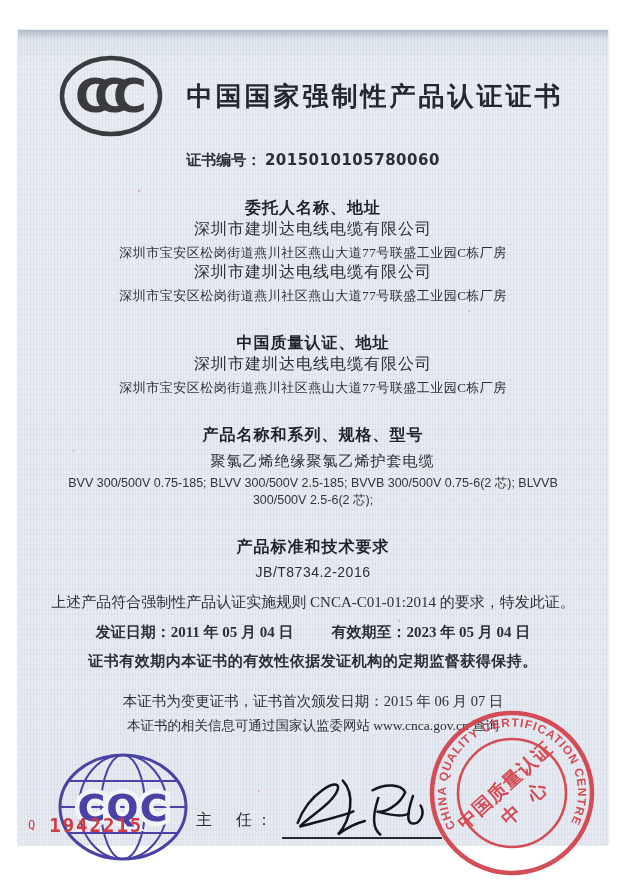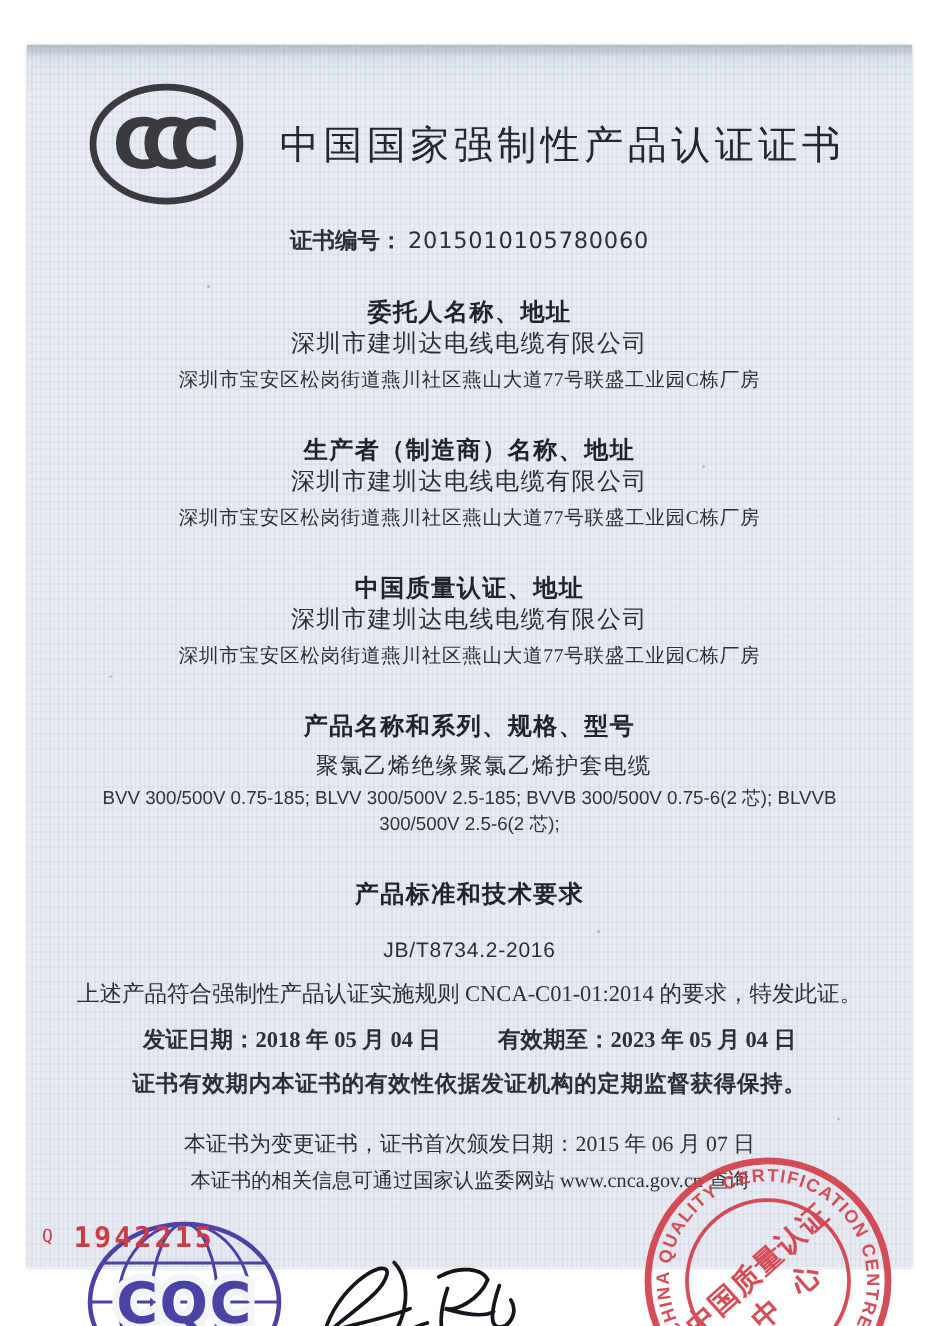--- a/index.html
+++ b/index.html
@@ -22,36 +22,36 @@
     box-shadow:0 0 2px rgba(90,100,120,.35);
   }
   .paper::before {
     content:""; position:absolute; left:0; top:0; right:0; height:9px;
     background:linear-gradient(180deg, rgba(100,115,138,.35), rgba(100,115,138,0));
     pointer-events:none;
   }
   .header-row { display:flex; align-items:center; padding:24px 28px 0 40px; }
   .ccc-logo { flex:0 0 auto; }
   .cert-title {
-    flex:1; text-align:center; font-size:26px; font-weight:normal;
+    flex:1; text-align:center; font-size:26px; font-weight:bold;
     letter-spacing:3px; color:#23272e; padding-left:6px;
   }
   .certno-line { margin-top:13px; font-size:15px; }
   .certno-label { font-weight:bold; }
-  .certno-value { font-family:"DejaVu Sans","Liberation Sans",sans-serif; font-weight:normal; font-size:15px; letter-spacing:.5px; }
+  .certno-value { font-family:"DejaVu Sans","Liberation Sans",sans-serif; font-weight:bold; font-size:15px; letter-spacing:.5px; }
   .sec-h { margin-top:28px; font-size:16px; font-weight:bold; letter-spacing:1px; color:#1f242b; }
   .sec-name { margin-top:0; font-size:16px; letter-spacing:1px; }
   .sec-addr { margin-top:4px; font-size:13px; letter-spacing:.5px; }
   .prod-name { margin-top:6px; font-size:15px; letter-spacing:1px;padding-left:19px; }
   .prod-specs {
     margin:4px auto 0; max-width:538px;
     font-family:Liberation Sans, sans-serif;
     font-size:12.5px; line-height:1.35; color:#30343b;
   }
-  .std-value { margin-top:18px; font-family:"Liberation Sans","DejaVu Sans",sans-serif; font-size:14px; letter-spacing:.5px; }
+  .std-value { margin-top:6px; font-family:"Liberation Sans","DejaVu Sans",sans-serif; font-size:14px; letter-spacing:.5px; }
   .statement { margin:13px auto 0; max-width:545px; font-size:15px; font-weight:normal; line-height:1.3; }
   .dates-line { margin-top:11px; font-size:15px; font-weight:bold; }
   .dates-line .gap { display:inline-block; width:38px; }
   .note-validity { margin-top:10px; font-size:15px; font-weight:bold; letter-spacing:.5px; }
   .note-change { margin-top:21px; font-size:14.5px; }
   .note-info { margin-top:6px; font-size:13.5px; }
   .sign-zone { position:relative; height:150px; }
   .cqc-logo { position:absolute; left:38px; top:16px; }
   .sign-block { position:absolute; left:178px; top:38px; width:260px; display:flex; align-items:flex-end; }
   .director-label { font-size:16px; letter-spacing:4px; padding-bottom:8px; white-space:nowrap; }
@@ -92,21 +92,20 @@
     <span class="certno-value">2015010105780060</span>
   </div>
 
   <div>
     <div class="sec-h">委托人名称、地址</div>
     <div class="sec-name">深圳市建圳达电线电缆有限公司</div>
     <div class="sec-addr">深圳市宝安区松岗街道燕川社区燕山大道77号联盛工业园C栋厂房</div>
   </div>
 
   <div>
-    <div class="sec-h">生产者（制造商）名称、地址</div>
     <div class="sec-name">深圳市建圳达电线电缆有限公司</div>
     <div class="sec-addr">深圳市宝安区松岗街道燕川社区燕山大道77号联盛工业园C栋厂房</div>
   </div>
 
   <div>
     <div class="sec-h">中国质量认证、地址</div>
     <div class="sec-name">深圳市建圳达电线电缆有限公司</div>
     <div class="sec-addr">深圳市宝安区松岗街道燕川社区燕山大道77号联盛工业园C栋厂房</div>
   </div>
 
@@ -117,21 +116,21 @@
   </div>
 
   <div>
     <div class="sec-h">产品标准和技术要求</div>
     <div class="std-value">JB/T8734.2-2016</div>
   </div>
 
   <div class="statement">上述产品符合强制性产品认证实施规则 CNCA-C01-01:2014 的要求，特发此证。</div>
 
   <div class="dates-line">
-    <span>发证日期：</span><span>2018 年 05 月 04 日</span><span class="gap"></span><span>有效期至：</span><span>2023 年 05 月 04 日</span>
+    <span>发证日期：</span><span>2011 年 05 月 04 日</span><span class="gap"></span><span>有效期至：</span><span>2023 年 05 月 04 日</span>
   </div>
 
   <div class="note-validity">证书有效期内本证书的有效性依据发证机构的定期监督获得保持。</div>
   <div class="note-change">本证书为变更证书，证书首次颁发日期：2015 年 06 月 07 日</div>
   <div class="note-info">本证书的相关信息可通过国家认监委网站 www.cnca.gov.cn 查询</div>
 
   <div class="sign-zone">
 
     <svg class="cqc-logo" width="134" height="112" viewBox="0 0 134 112">
       <g stroke="#4a43a5" fill="none" stroke-width="2">
@@ -139,20 +138,21 @@
         <ellipse cx="67" cy="56" rx="44" ry="52"></ellipse>
         <ellipse cx="67" cy="56" rx="22" ry="52"></ellipse>
         <path d="M12,30 H122"></path>
         <path d="M4,56 H130"></path>
         <path d="M12,82 H122"></path>
       </g>
       <text x="67" y="70" text-anchor="middle" font-family="'DejaVu Sans','Liberation Sans',sans-serif" font-weight="bold" font-size="38" fill="#4a43a5" stroke="#f2f4f8" stroke-width="9" paint-order="stroke" letter-spacing="1">CQC</text>
     </svg>
 
     <div class="sign-block">
+      <span class="director-label">主　任：</span>
       <span class="sig-wrap">
         <svg width="150" height="72" viewBox="0 0 150 75">
           <g fill="none" stroke="#15151b" stroke-width="2.6" stroke-linecap="round">
             <path d="M8,52 C20,20 52,4 50,16 C47,30 22,44 10,56 C30,50 52,46 66,40"></path>
             <path d="M55,8 C68,22 64,48 50,64 C58,58 70,52 78,50"></path>
             <path d="M92,26 C86,44 86,58 94,64"></path>
             <path d="M86,18 C100,10 116,12 120,20 C114,34 98,42 90,40 C104,44 118,46 124,42"></path>
             <path d="M128,24 C122,42 120,56 132,52 C138,48 140,40 136,34"></path>
           </g>
         </svg>

